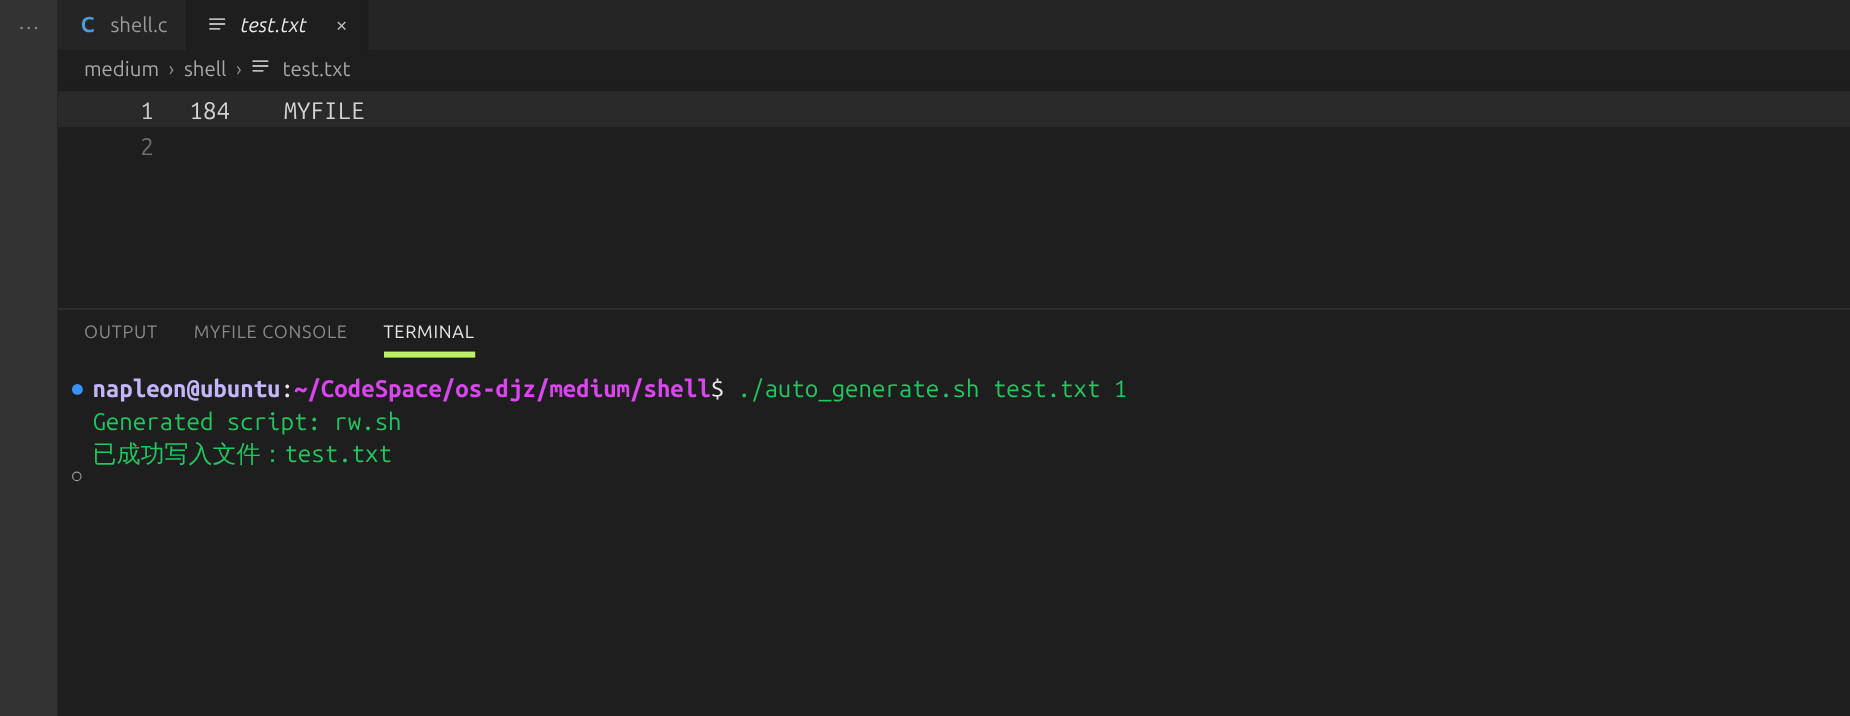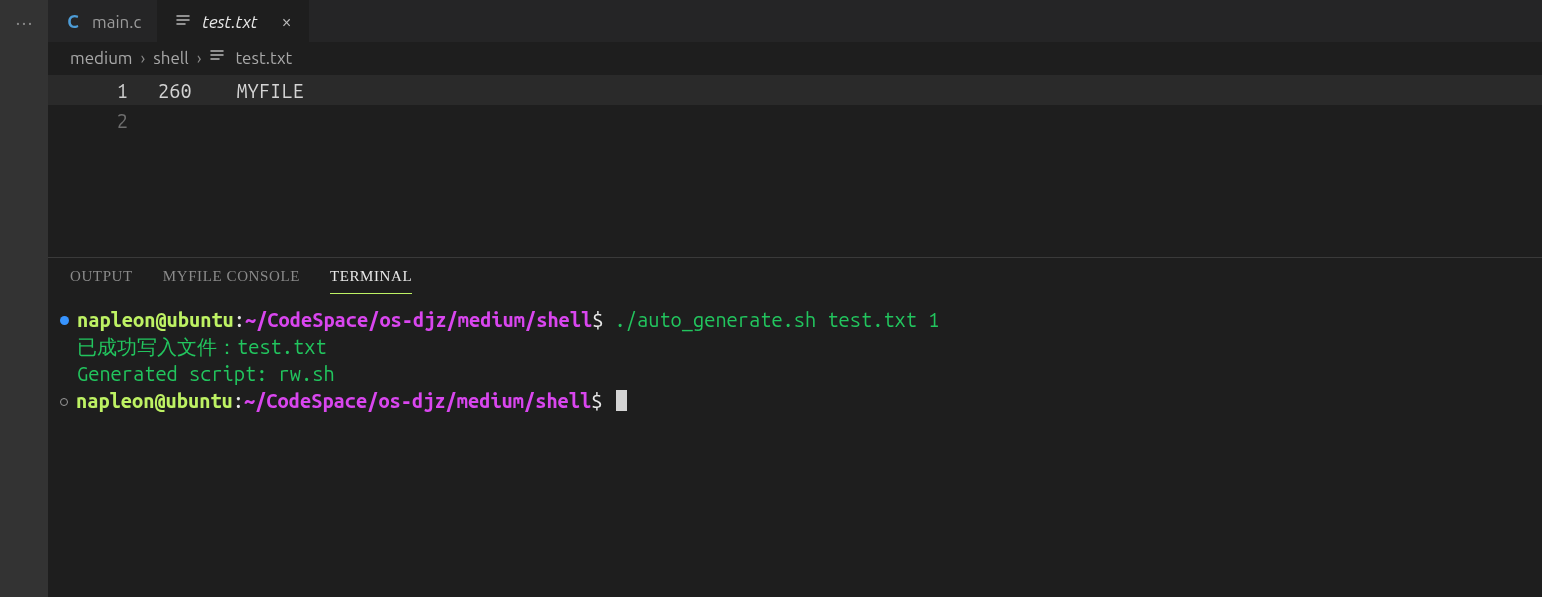--- a/index.html
+++ b/index.html
@@ -131,25 +131,24 @@
     display: flex;
     gap: 30px;
     padding: 10px 22px 0 22px;
     font-size: 15px;
     letter-spacing: 0.6px;
   }
   .panel-tab {
     color: #8a8a8a;
     padding-bottom: 8px;
     cursor: pointer;
-    font-family: Liberation Serif, serif;
   }
   .panel-tab.active {
     color: #e8e8e8;
-    border-bottom: 1px solid #bef264;
+    border-bottom: 5px solid #bef264;
   }
   
   .terminal {
     flex: 1;
     padding: 12px 18px 8px 12px;
     font-family: "Ubuntu Mono", Consolas, monospace;
     font-size: 20px;
     line-height: 27px;
     color: #d4d4d4;
   }
@@ -166,21 +165,21 @@
     flex-shrink: 0;
     margin-top: 2px;
   }
   .bullet.filled { background: #3794ff; }
   .bullet.hollow {
     border: 1.5px solid #9a9a9a;
     width: 8px; height: 8px;
   }
   .bullet.spacer { background: transparent; }
   .term-line { white-space: pre; }
-  .t-green { color: #bef264; font-weight: 600; }
+  .t-green { color: #c4b5fd; font-weight: 600; }
   .t-white { color: #e8e8e8; }
   .t-blue { color: #d946ef; font-weight: 700; }
   .t-cmd { color: #22c55e; }
   .cursor-block {
     display: inline-block;
     width: 11px;
     height: 21px;
     background: #d4d4d4;
     vertical-align: -3px;
     margin-left: 2px;
@@ -195,21 +194,21 @@
     <span>…</span>
   </div>
 
   <div class="main">
 
     <div class="tab-bar">
       <div class="tab">
         <span class="tab-icon">
             <span class="c-letter">C</span>
           </span>
-        <span>main.c</span>
+        <span>shell.c</span>
       </div>
       <div class="tab active">
         <span class="tab-icon lines-icon">
           <svg class="lines" viewBox="0 0 16 16">
               <path stroke="#b8b8b8" stroke-width="1.5" d="M2 3h12M2 7h12M2 11h8" stroke-linecap="round"></path>
             </svg>
         </span>
         <span>test.txt</span>
         <span class="close">×</span>
       </div>
@@ -224,21 +223,21 @@
         <svg class="lines" viewBox="0 0 16 16">
             <path stroke="#b8b8b8" stroke-width="1.5" d="M2 3h12M2 7h12M2 11h8" stroke-linecap="round"></path>
           </svg>
       </span>
       <span>test.txt</span>
     </div>
 
     <div class="editor">
       <div class="editor-line current">
         <div class="gutter">1</div>
-        <div class="code">260    MYFILE</div>
+        <div class="code">184    MYFILE</div>
       </div>
       <div class="editor-line">
         <div class="gutter">2</div>
         <div class="code"></div>
       </div>
     </div>
 
     <div class="editor-spacer"></div>
 
     <div class="panel">
@@ -248,27 +247,26 @@
         <div class="panel-tab active">TERMINAL</div>
       </div>
 
       <div class="terminal">
         <div class="term-row">
           <span class="bullet filled"></span>
           <span class="term-line"><span class="t-green">napleon@ubuntu</span><span class="t-white">:</span><span class="t-blue">~/CodeSpace/os-djz/medium/shell</span><span class="t-white">$</span><span class="t-cmd"> ./auto_generate.sh test.txt 1</span></span>
         </div>
         <div class="term-row">
           <span class="bullet spacer"></span>
+          <span class="term-line t-cmd">Generated script: rw.sh</span>
+        </div>
+        <div class="term-row">
+          <span class="bullet spacer"></span>
           <span class="term-line t-cmd">已成功写入文件：test.txt</span>
         </div>
         <div class="term-row">
-          <span class="bullet spacer"></span>
-          <span class="term-line t-cmd">Generated script: rw.sh</span>
-        </div>
-        <div class="term-row">
           <span class="bullet hollow"></span>
-          <span class="term-line"><span class="t-green">napleon@ubuntu</span><span class="t-white">:</span><span class="t-blue">~/CodeSpace/os-djz/medium/shell</span><span class="t-white">$</span><span class="t-cmd"> </span><span class="cursor-block"></span></span>
         </div>
       </div>
     </div>
 
   </div>
 </div>
 
 </body></html>

